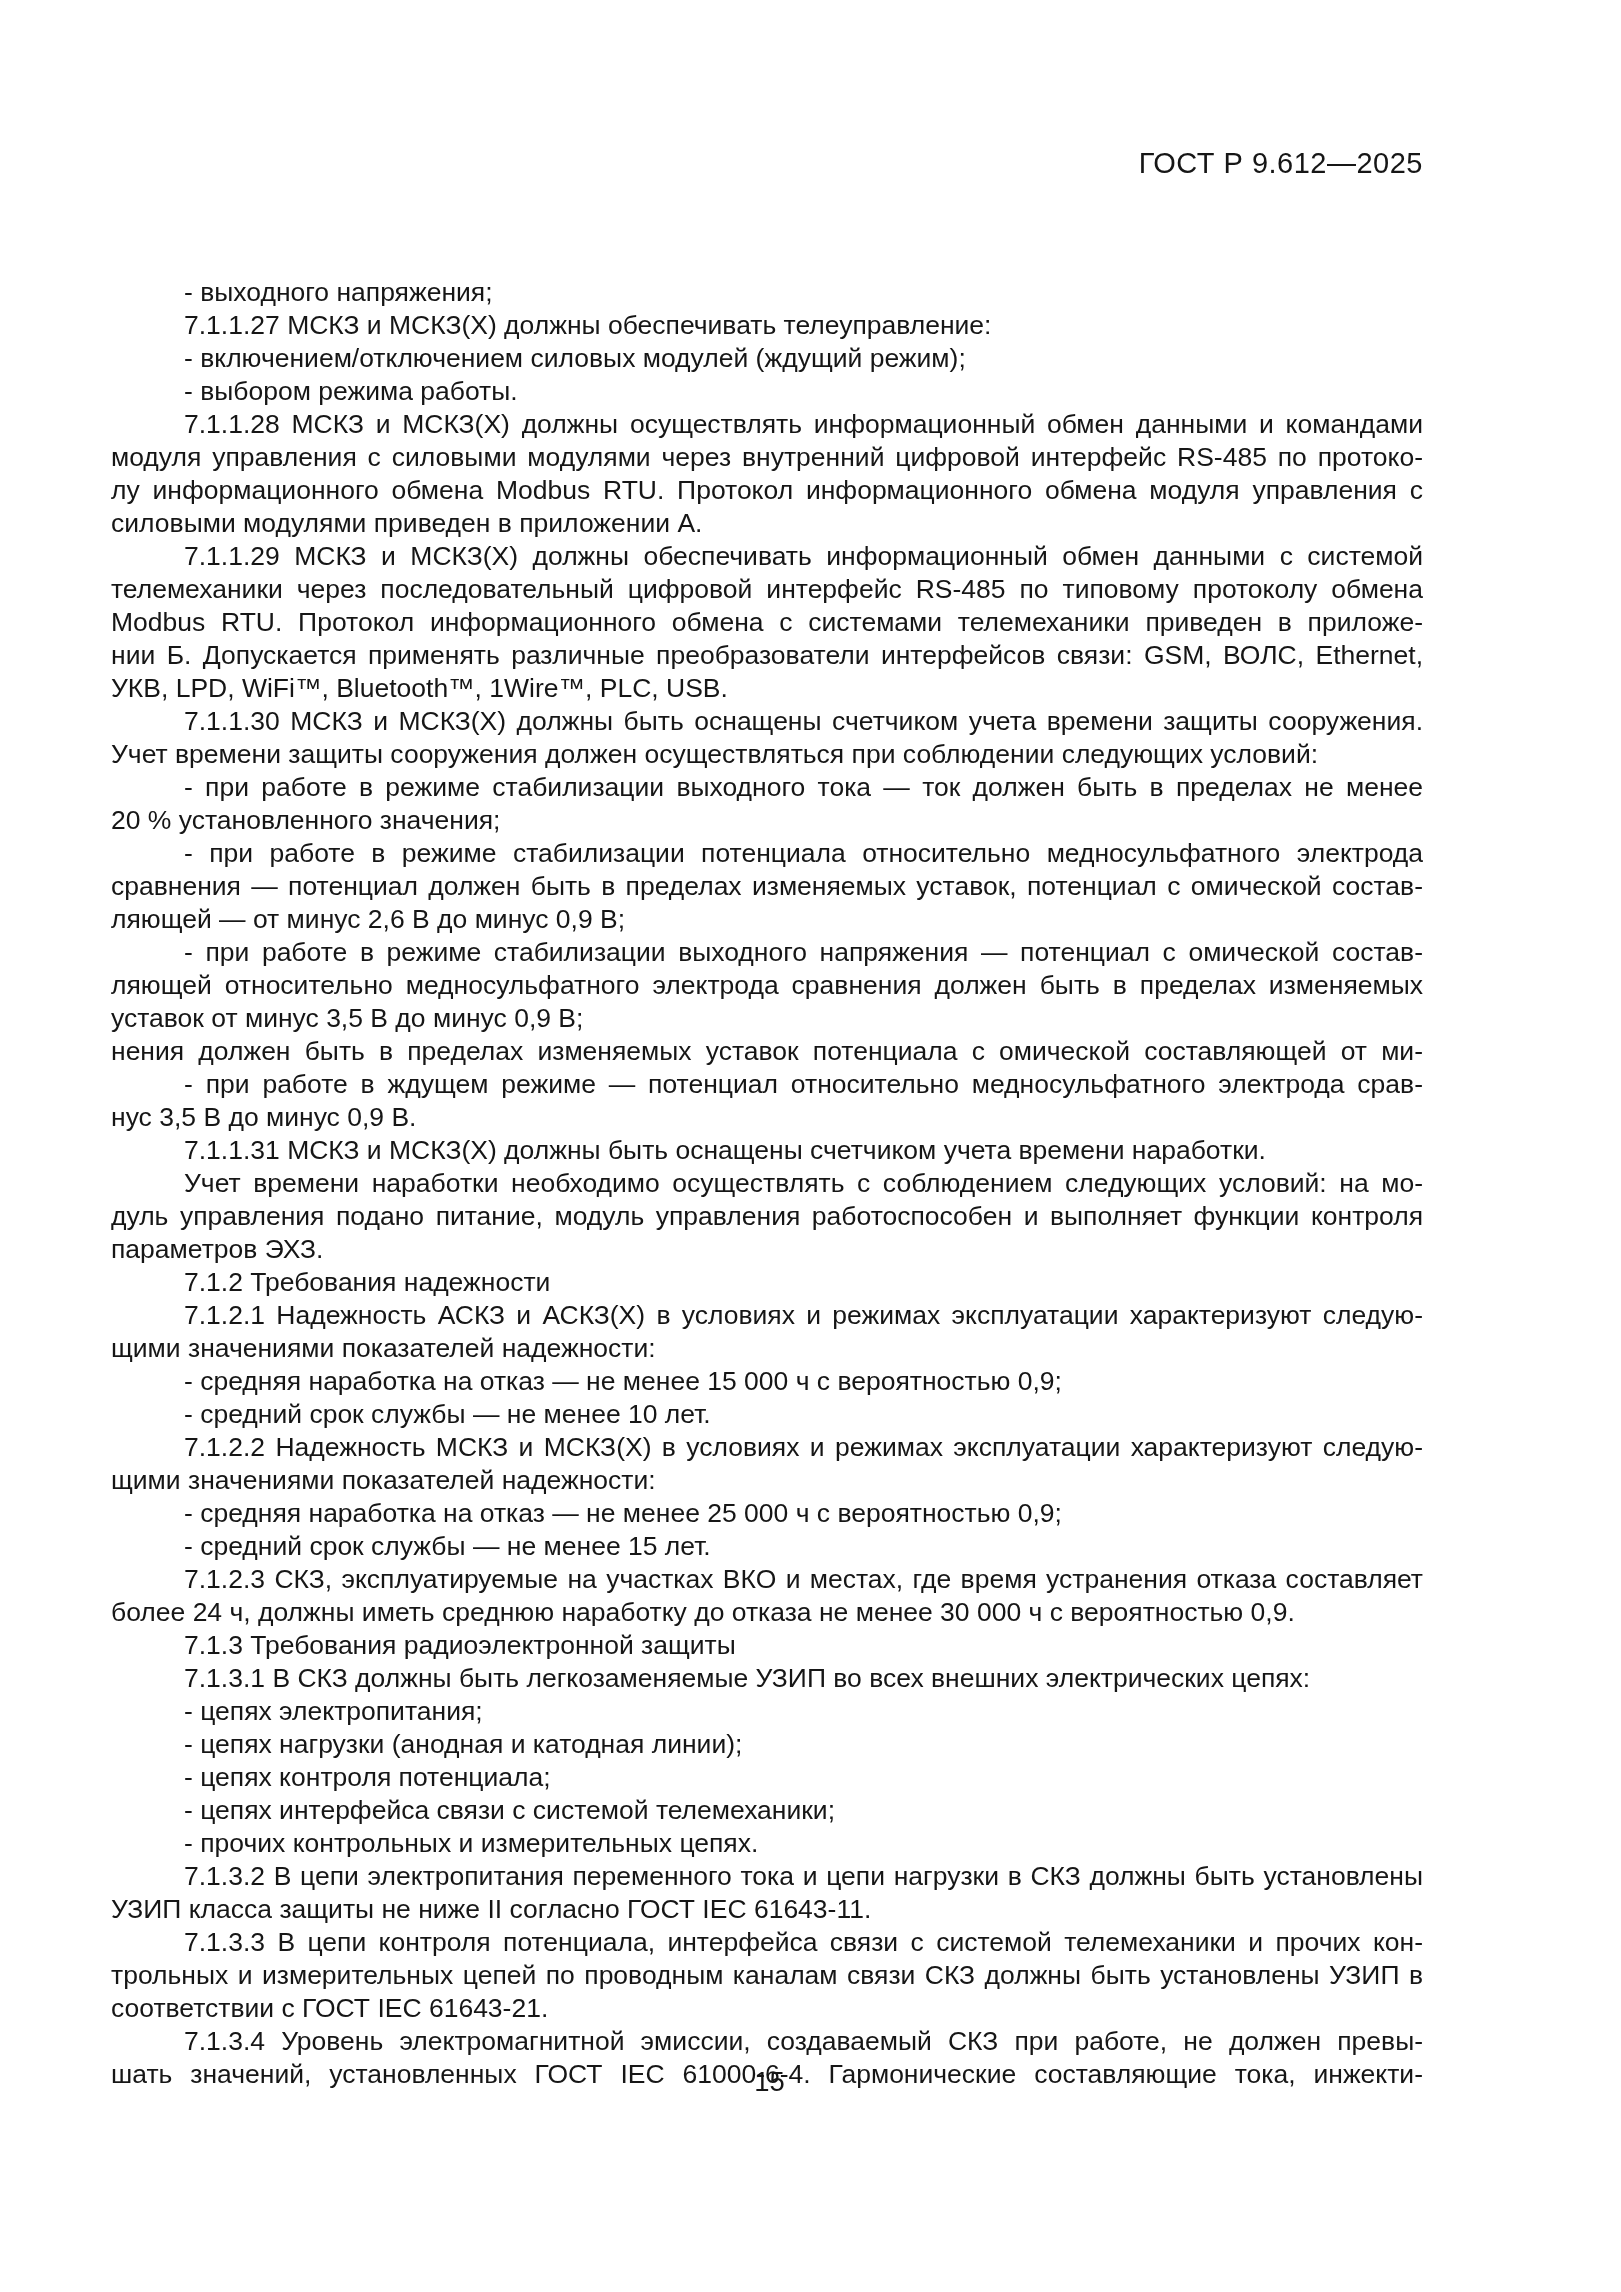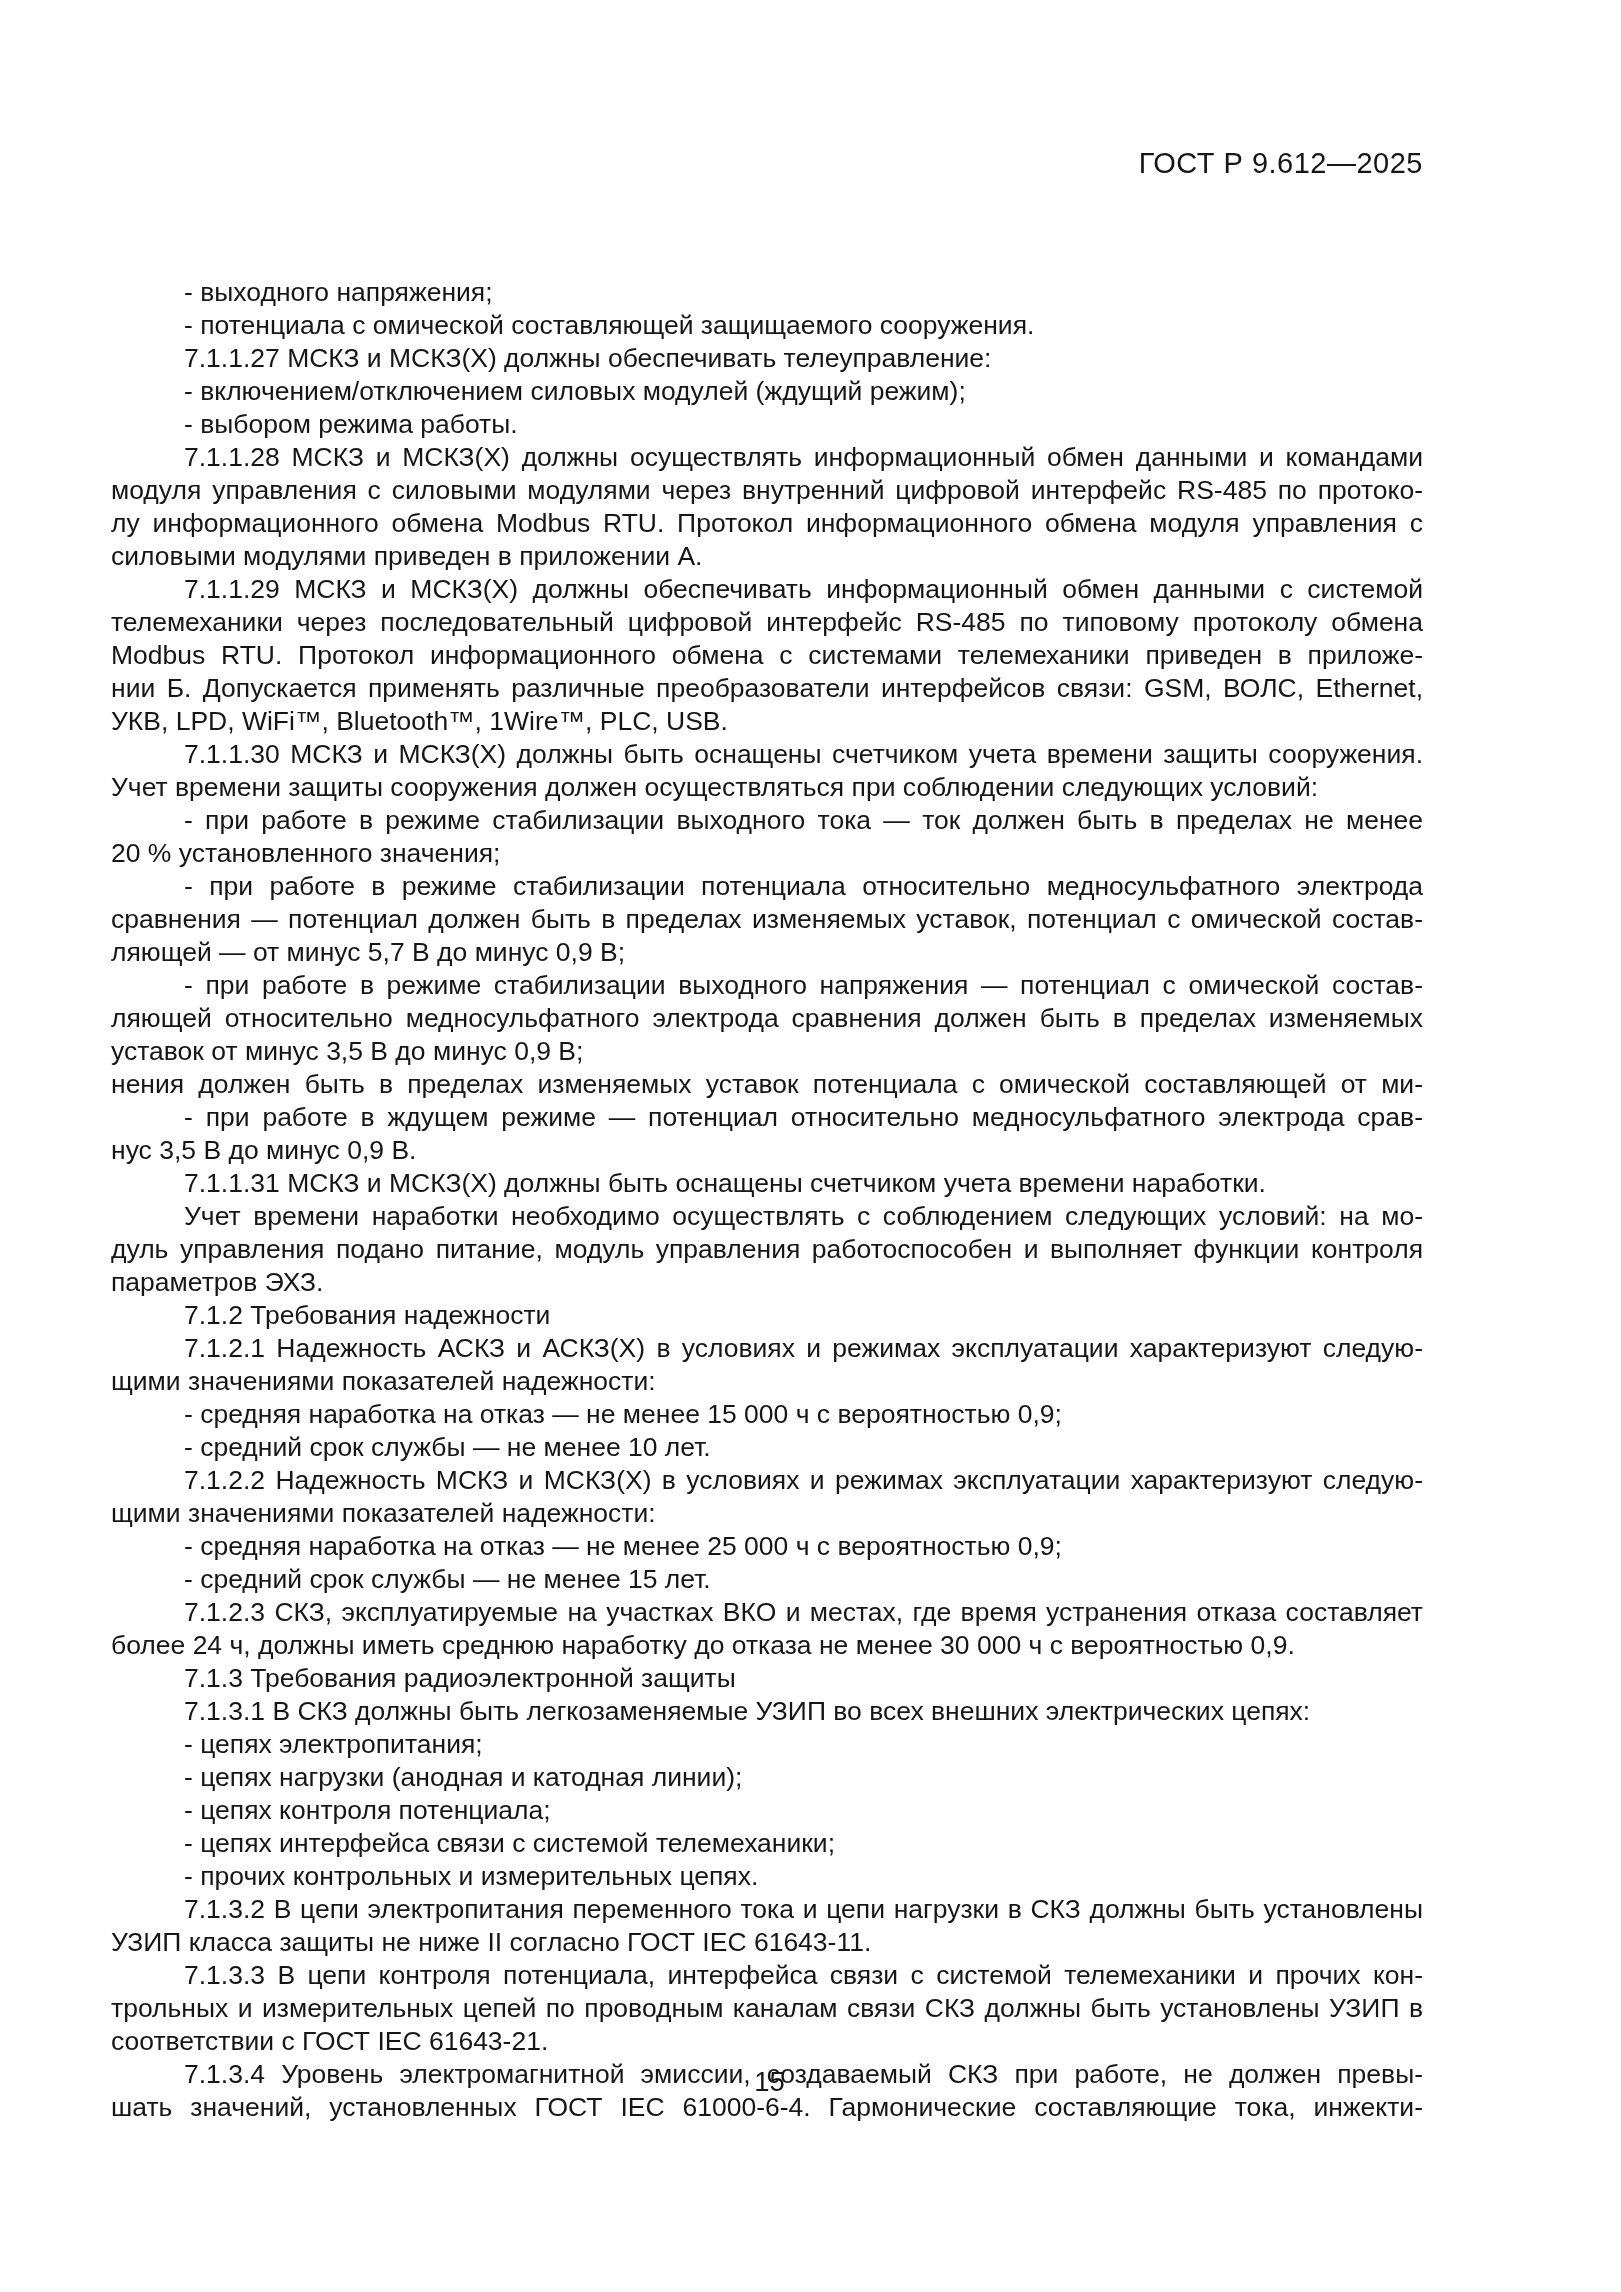--- a/index.html
+++ b/index.html
@@ -58,23 +58,20 @@
 <body>
 
 <div class="page">
   <div class="doc-header">ГОСТ Р 9.612—2025</div>
 
   <div class="doc-body" id="doc-body">
       <div class="para">
         <div class="line first">- выходного напряжения;</div>
       </div>
       <div class="para">
-        <div class="line first">- потенциала с омической составляющей защищаемого сооружения.</div>
-      </div>
-      <div class="para">
         <div class="line first">7.1.1.27 МСКЗ и МСКЗ(Х) должны обеспечивать телеуправление:</div>
       </div>
       <div class="para">
         <div class="line first">- включением/отключением силовых модулей (ждущий режим);</div>
       </div>
       <div class="para">
         <div class="line first">- выбором режима работы.</div>
       </div>
       <div class="para">
         <div class="line jl first">7.1.1.28 МСКЗ и МСКЗ(Х) должны осуществлять информационный обмен данными и командами</div>
@@ -93,21 +90,21 @@
         <div class="line jl first">7.1.1.30 МСКЗ и МСКЗ(Х) должны быть оснащены счетчиком учета времени защиты сооружения.</div>
         <div class="line">Учет времени защиты сооружения должен осуществляться при соблюдении следующих условий:</div>
       </div>
       <div class="para">
         <div class="line jl first">- при работе в режиме стабилизации выходного тока — ток должен быть в пределах не менее</div>
         <div class="line">20 % установленного значения;</div>
       </div>
       <div class="para">
         <div class="line jl first">- при работе в режиме стабилизации потенциала относительно медносульфатного электрода</div>
         <div class="line jl">сравнения — потенциал должен быть в пределах изменяемых уставок, потенциал с омической состав-</div>
-        <div class="line">ляющей — от минус 5,7 В до минус 0,9 В;</div>
+        <div class="line">ляющей — от минус 2,6 В до минус 0,9 В;</div>
       </div>
       <div class="para">
         <div class="line jl first">- при работе в режиме стабилизации выходного напряжения — потенциал с омической состав-</div>
         <div class="line jl">ляющей относительно медносульфатного электрода сравнения должен быть в пределах изменяемых</div>
         <div class="line">уставок от минус 3,5 В до минус 0,9 В;</div>
       </div>
       <div class="para">
         <div class="line jl">нения должен быть в пределах изменяемых уставок потенциала с омической составляющей от ми-</div>
         <div class="line jl first">- при работе в ждущем режиме — потенциал относительно медносульфатного электрода срав-</div>
         <div class="line">нус 3,5 В до минус 0,9 В.</div>

